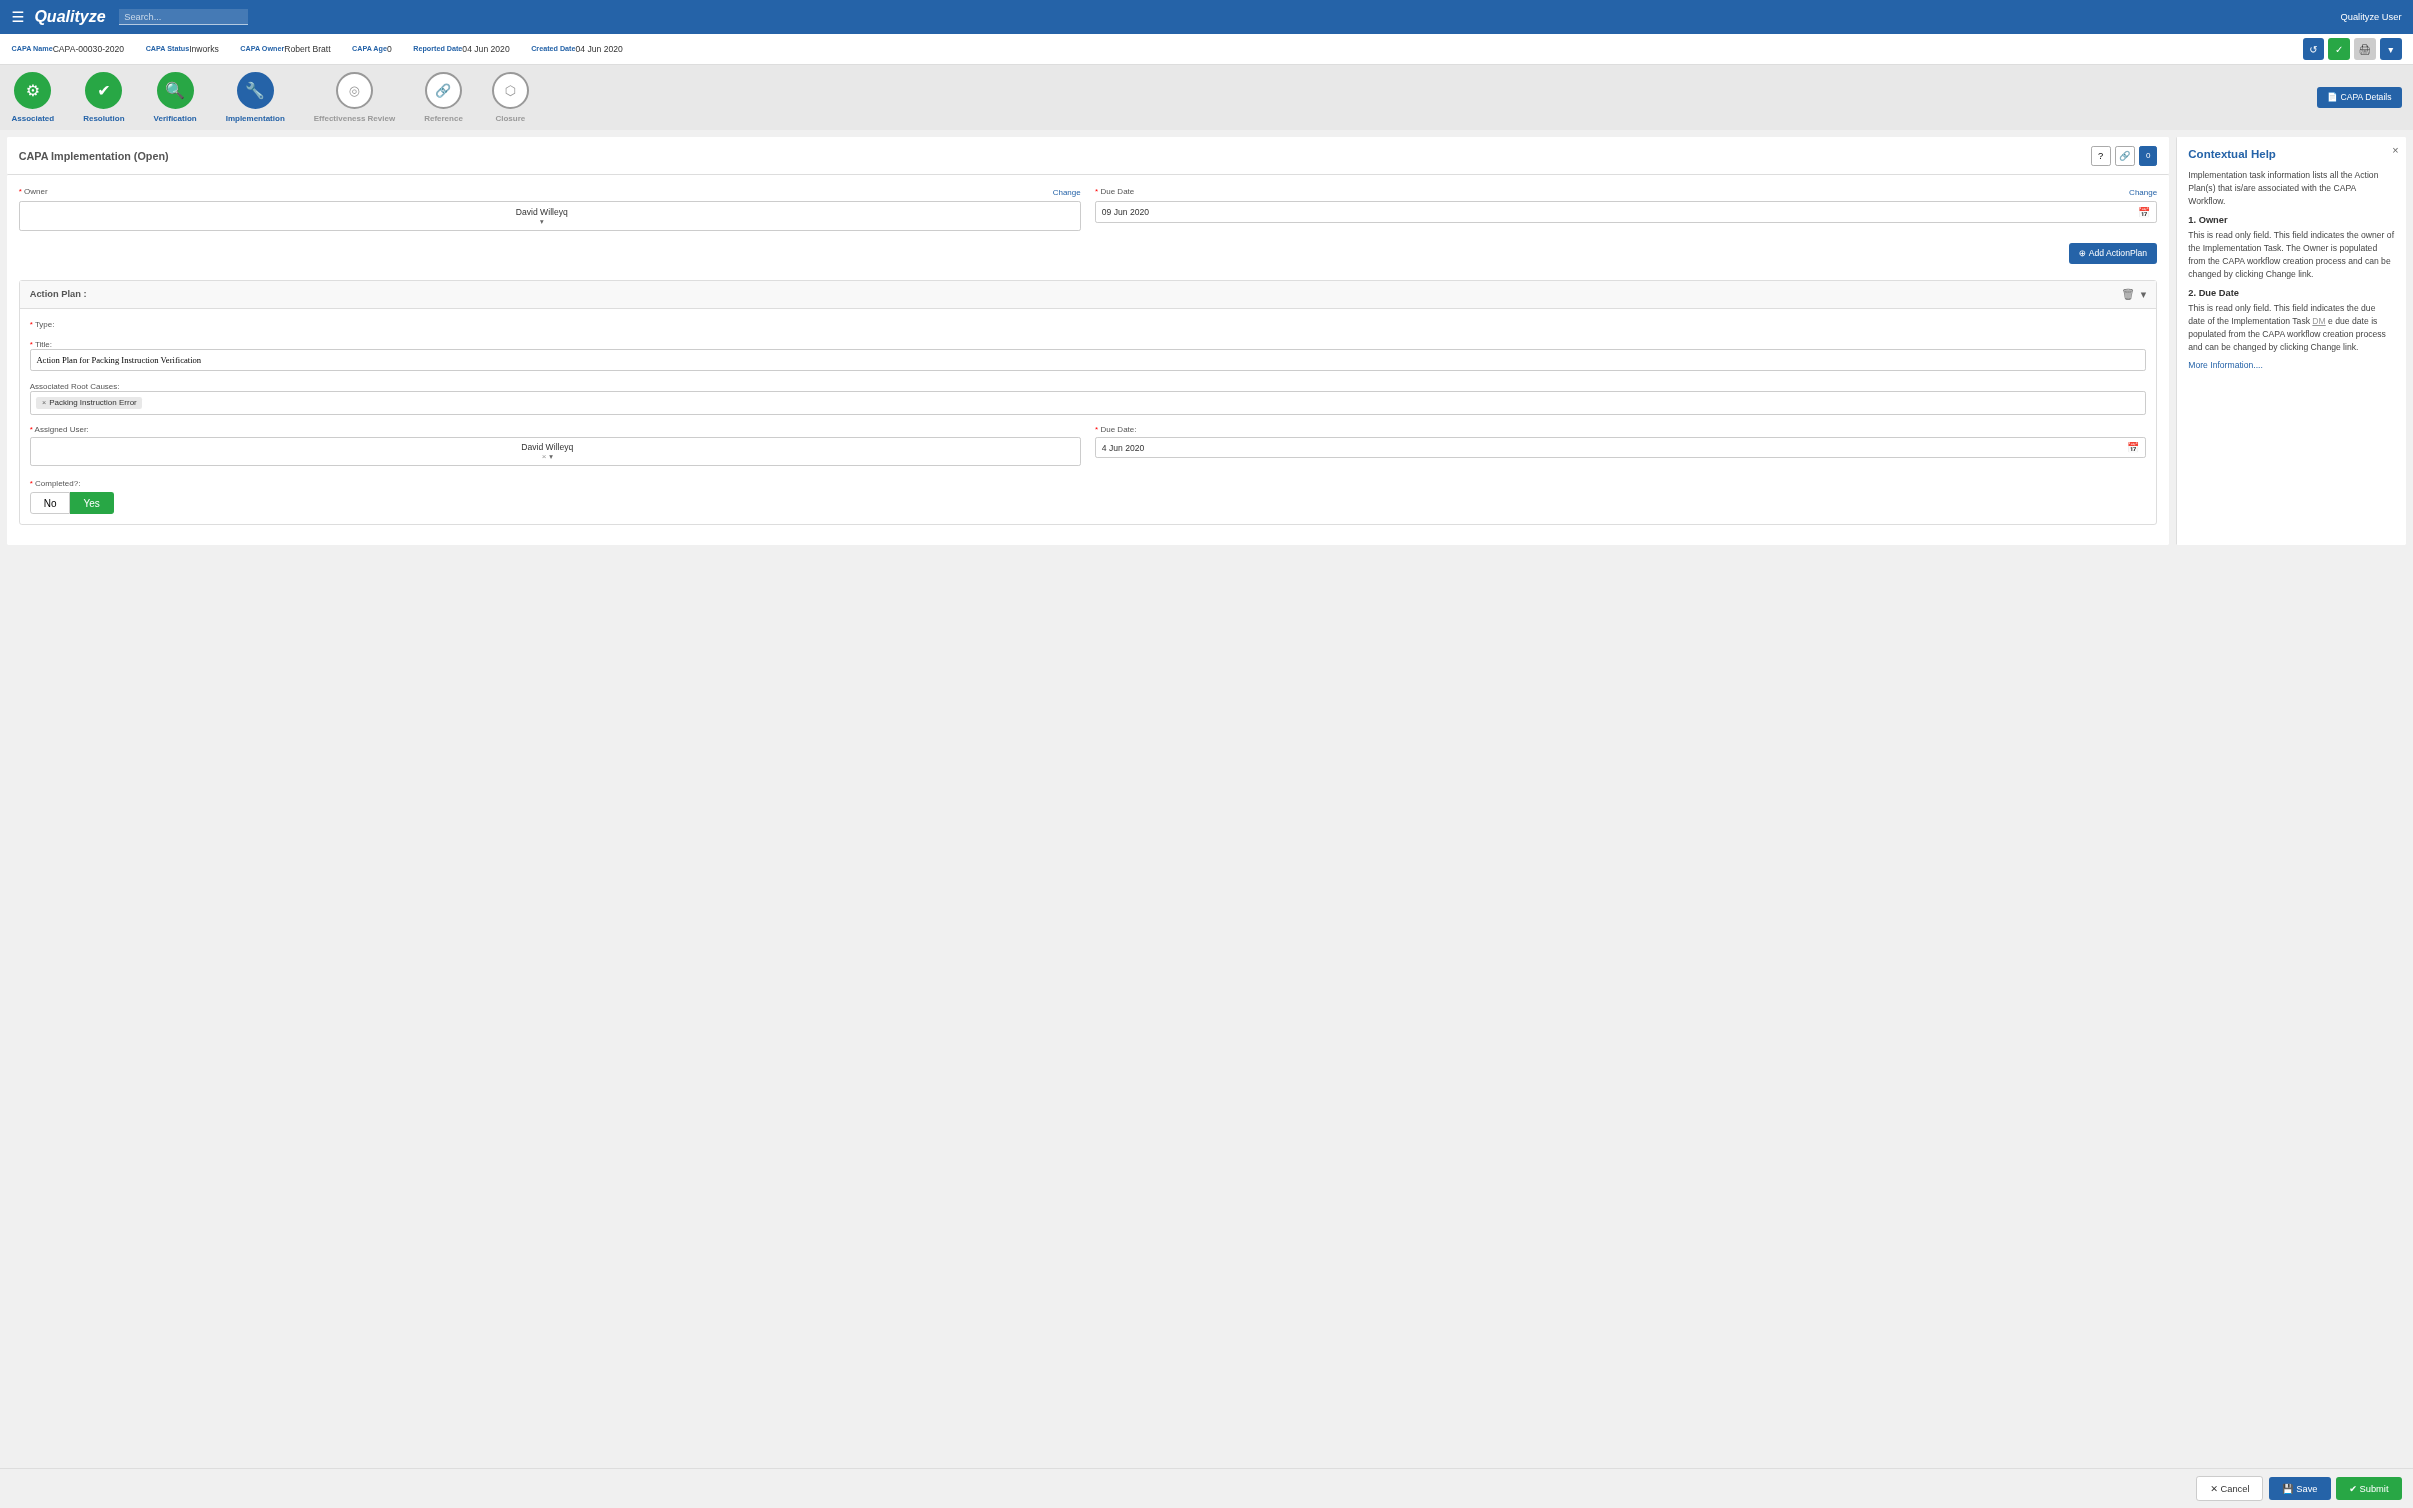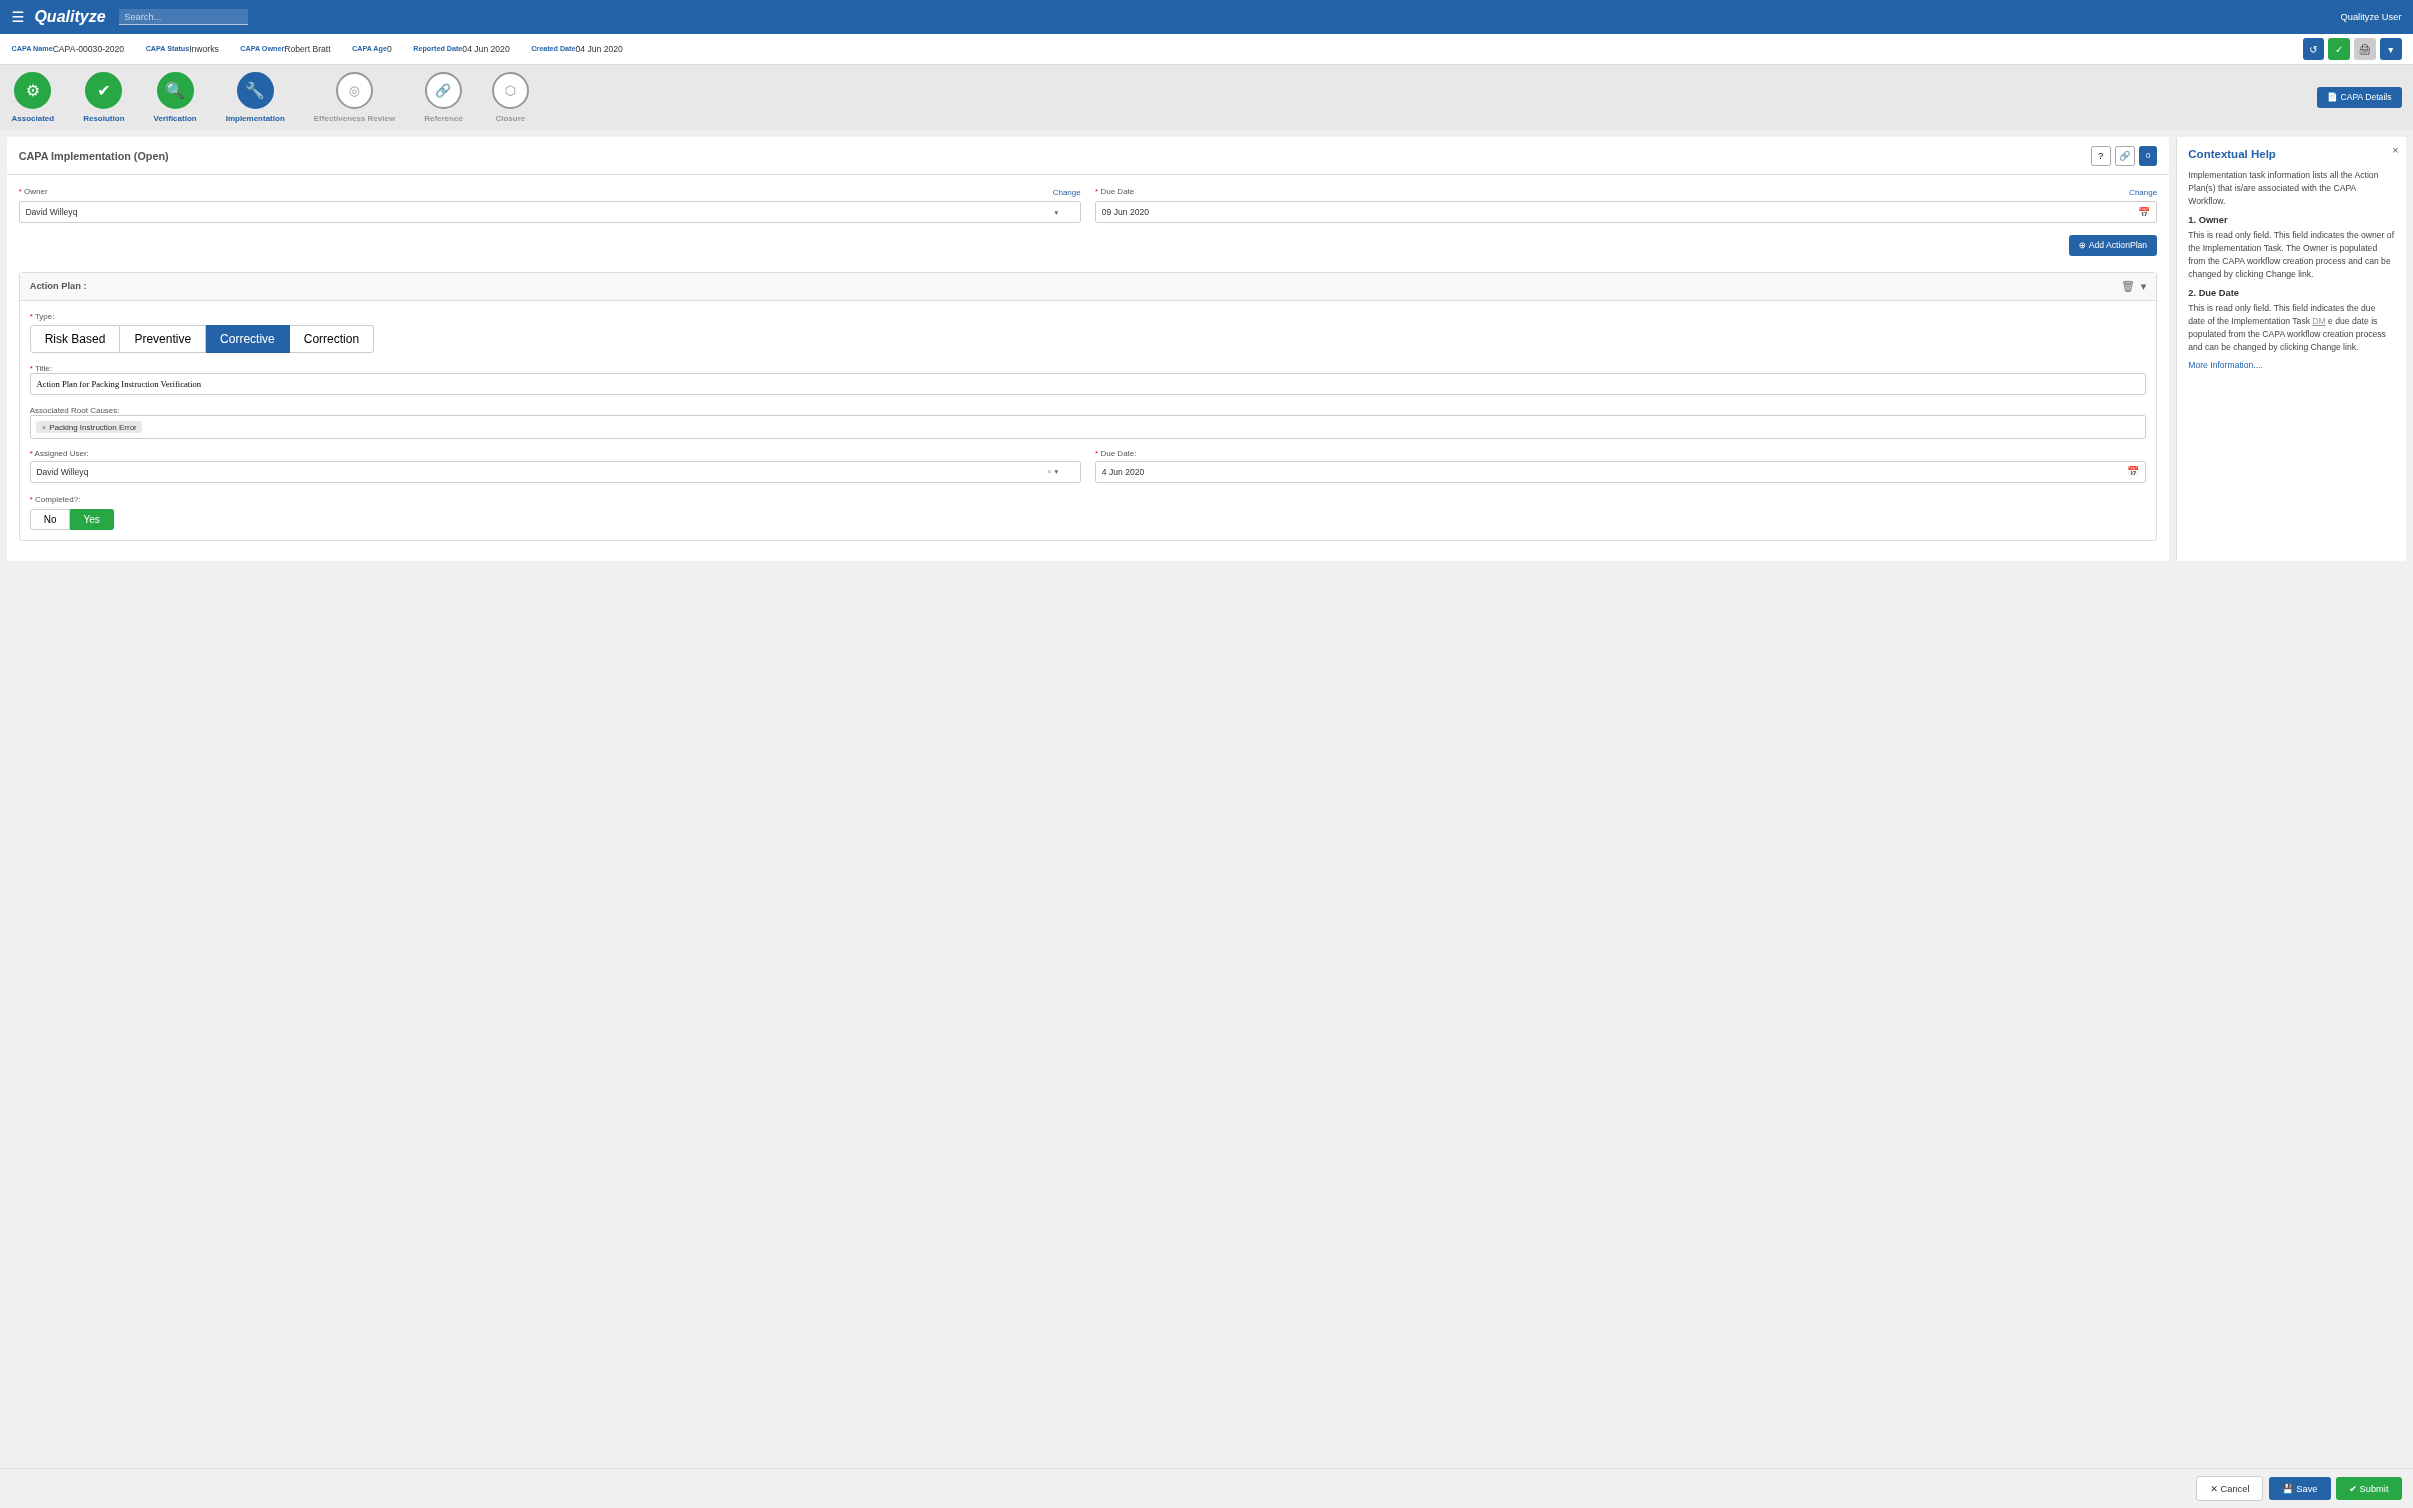--- a/index.html
+++ b/index.html
@@ -138,21 +138,21 @@
     .form-label { font-size: 8px; color: #555; margin-bottom: 2.9px; }
     .required::before { content: '* '; color: red; }
     .change-link { color: #2563a8; font-size: 8px; text-decoration: none; cursor: pointer; margin-left: auto; }
 
     .form-label-row { display: flex; justify-content: space-between; align-items: center; margin-bottom: 2.9px; }
 
     .form-select {
       border: 0.7px solid #ccc; border-radius: 2.2px; padding: 4.3px 21.5px 4.3px 5.7px;
       font-size: 8.6px; background: white; position: relative;
       display: flex; align-items: center; justify-content: space-between;
-      cursor: pointer; min-height: 21.5px;
+      cursor: pointer; min-height: 21.5px; flex-direction: column;
     }
     .form-input {
       border: 0.7px solid #ccc; border-radius: 2.2px; padding: 4.3px 5.7px;
       font-size: 8.6px; width: 100%; min-height: 21.5px;
       display: flex; align-items: center; justify-content: space-between;
     }
     .calendar-icon { color: #555; font-size: 10px; }
 
     .add-action-btn {
       background: #2563a8; color: white; border: none;
@@ -384,26 +384,20 @@
           <div class="action-plan-actions">
             <button class="icon-btn">🗑</button>
             <button class="icon-btn">▾</button>
           </div>
         </div>
 
         <div class="action-plan-body">
 
           <div style="margin-bottom:10px;">
             <span class="form-label required">Type:</span>
-            <div class="type-group" style="margin-top:4.3px;">
-              <button class="type-btn">Risk Based</button>
-              <button class="type-btn">Preventive</button>
-              <button class="type-btn active">Corrective</button>
-              <button class="type-btn">Correction</button>
-            </div>
           </div>
 
           <div style="margin-bottom:10px;">
             <span class="form-label required">Title:</span>
             <input class="form-input-text" type="text" value="Action Plan for Packing Instruction Verification" style="">
           </div>
 
 
           <div style="margin-bottom:10px;">
             <span class="form-label">Associated Root Causes:</span>

